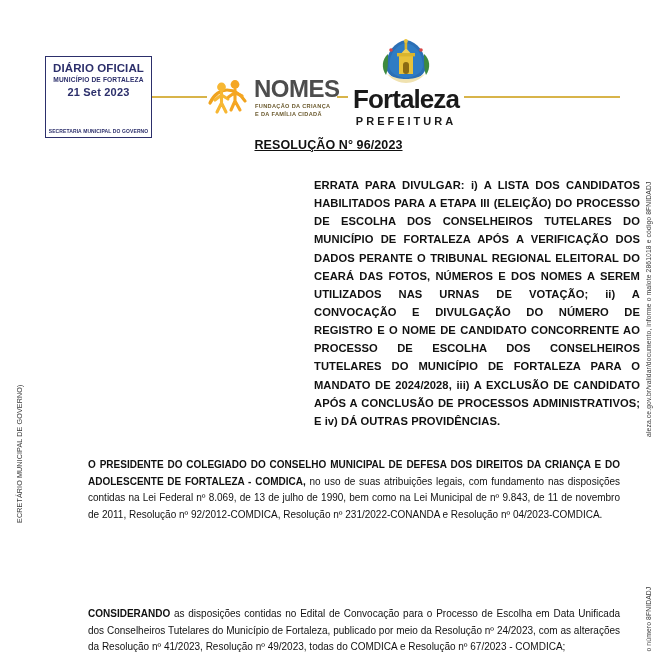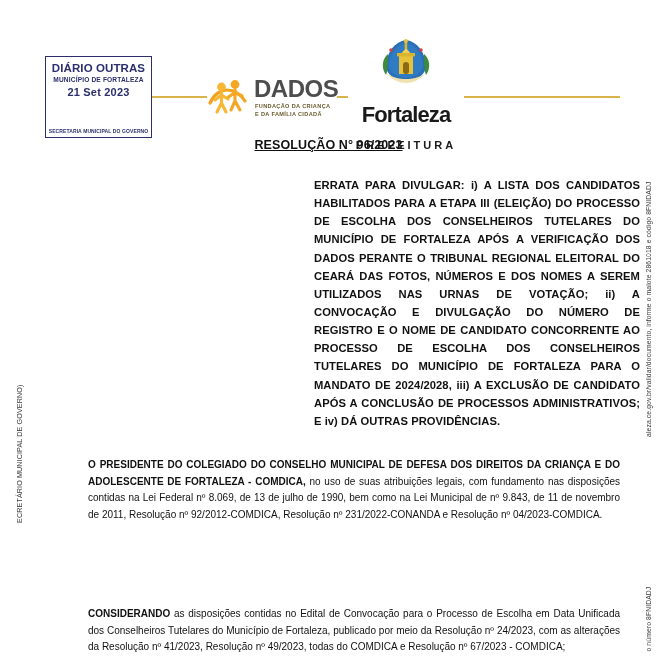--- a/index.html
+++ b/index.html
@@ -136,33 +136,33 @@
     background: #ffffff;
     text-align: center;
   }
   .fortaleza-crest {
     width: 64px;
     height: 50px;
     margin: 0 auto;
     display: block;
   }
   .fortaleza-word {
-    font-size: 22px;
+    font-size: 26px;
     font-weight: bold;
     color: #1a1a1a;
     letter-spacing: -0.9px;
     line-height: 1;
-    margin-top: 18px;
+    margin-top: 0;
   }
   .fortaleza-sub {
     font-size: 11px;
     font-weight: bold;
     color: #1a1a1a;
     letter-spacing: 3px;
-    margin-top: 13px;
+    margin-top: 3px;
   }
 
   
   .doc-title {
     position: absolute;
     top: 138px;
     left: 0;
     width: 657px;
     text-align: center;
     font-size: 12.5px;
@@ -246,35 +246,35 @@
 </head>
 <body>
 
 <div class="page">
 
   <div class="header">
 
     <div class="yellow-rule"></div>
 
     <div class="stamp">
-      <div class="stamp-title">DIÁRIO OUTRAS</div>
+      <div class="stamp-title">DIÁRIO OFICIAL</div>
       <div class="stamp-sub">MUNICÍPIO DE FORTALEZA</div>
       <div class="stamp-date">21 Set 2023</div>
       <div class="stamp-foot">SECRETARIA MUNICIPAL DO GOVERNO</div>
     </div>
 
     <div class="funci">
       <svg class="funci-mark" viewBox="0 0 44 40">
         <path d="M3 27 C7 18, 14 14, 20 14 C26 14, 33 17, 38 25" stroke="#f0a31e" stroke-width="3.2" fill="none" stroke-linecap="round"></path>
         <circle cx="14.5" cy="11" r="4.4" fill="#f7b733"></circle>
         <circle cx="28" cy="8.5" r="4.4" fill="#f5a623"></circle>
         <path d="M14.5 16 L14.5 27 M14.5 19 L8 24 M14.5 19 L21 23 M14.5 27 L10 36 M14.5 27 L19 36" stroke="#f7b733" stroke-width="3.1" fill="none" stroke-linecap="round"></path>
         <path d="M28 13.5 L28 25 M28 16.5 L21.5 21 M28 16.5 L35 20 M28 25 L24 34 M28 25 L33 34" stroke="#f5a623" stroke-width="3.1" fill="none" stroke-linecap="round"></path>
       </svg>
-      <div class="funci-word">DADOS</div>
+      <div class="funci-word">NOMES</div>
       <div class="funci-tag">
         <div>FUNDAÇÃO DA CRIANÇA</div>
         <div>E DA FAMÍLIA CIDADÃ</div>
       </div>
     </div>
 
     <div class="fortaleza">
       <svg class="fortaleza-crest" viewBox="0 0 64 50">
         <path d="M32 4 C20 6, 13 16, 12 30 C12 38, 20 44, 32 45 C44 44, 52 38, 52 30 C51 16, 44 6, 32 4 Z" fill="#2b6fb5"></path>
         <path d="M32 7 C22 9, 16 17, 15 29 C15 36, 22 41, 32 42 C42 41, 49 36, 49 29 C48 17, 42 9, 32 7 Z" fill="#2f7cc4"></path>

